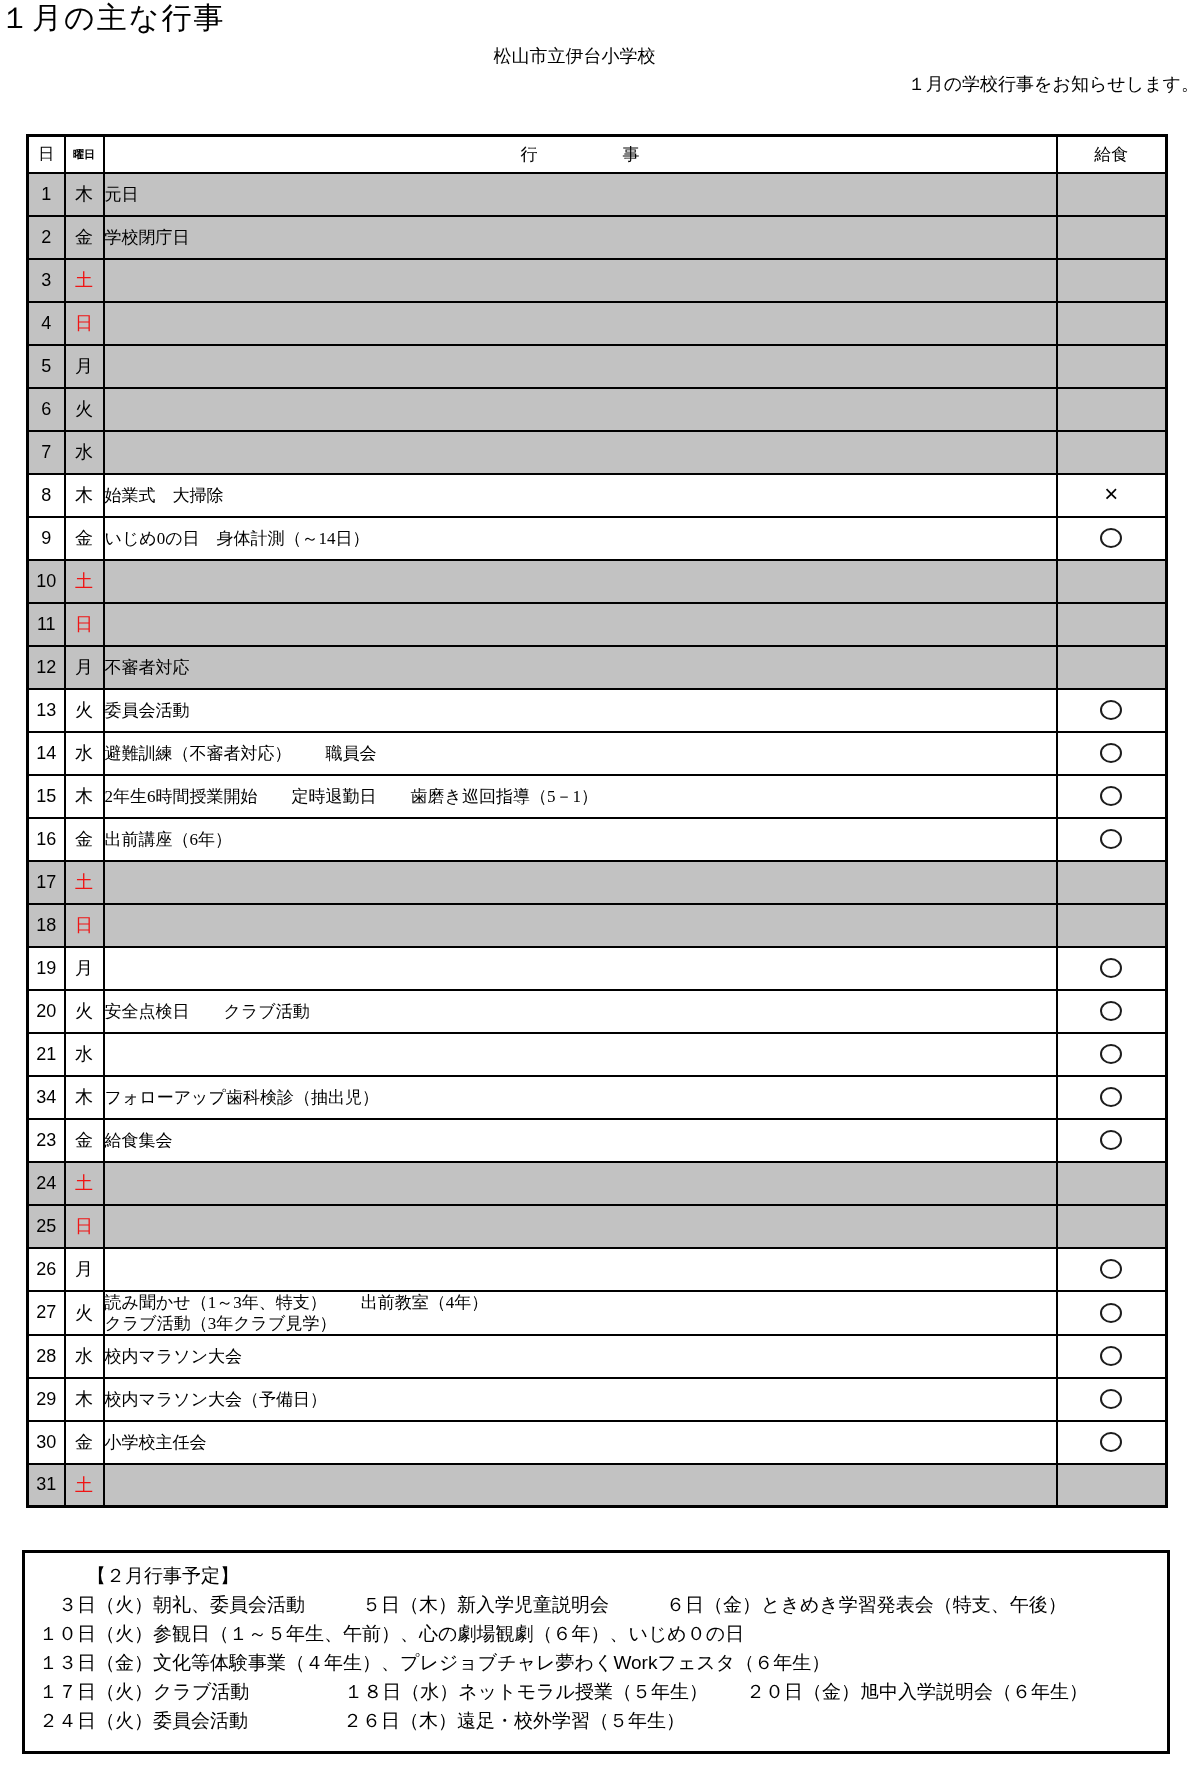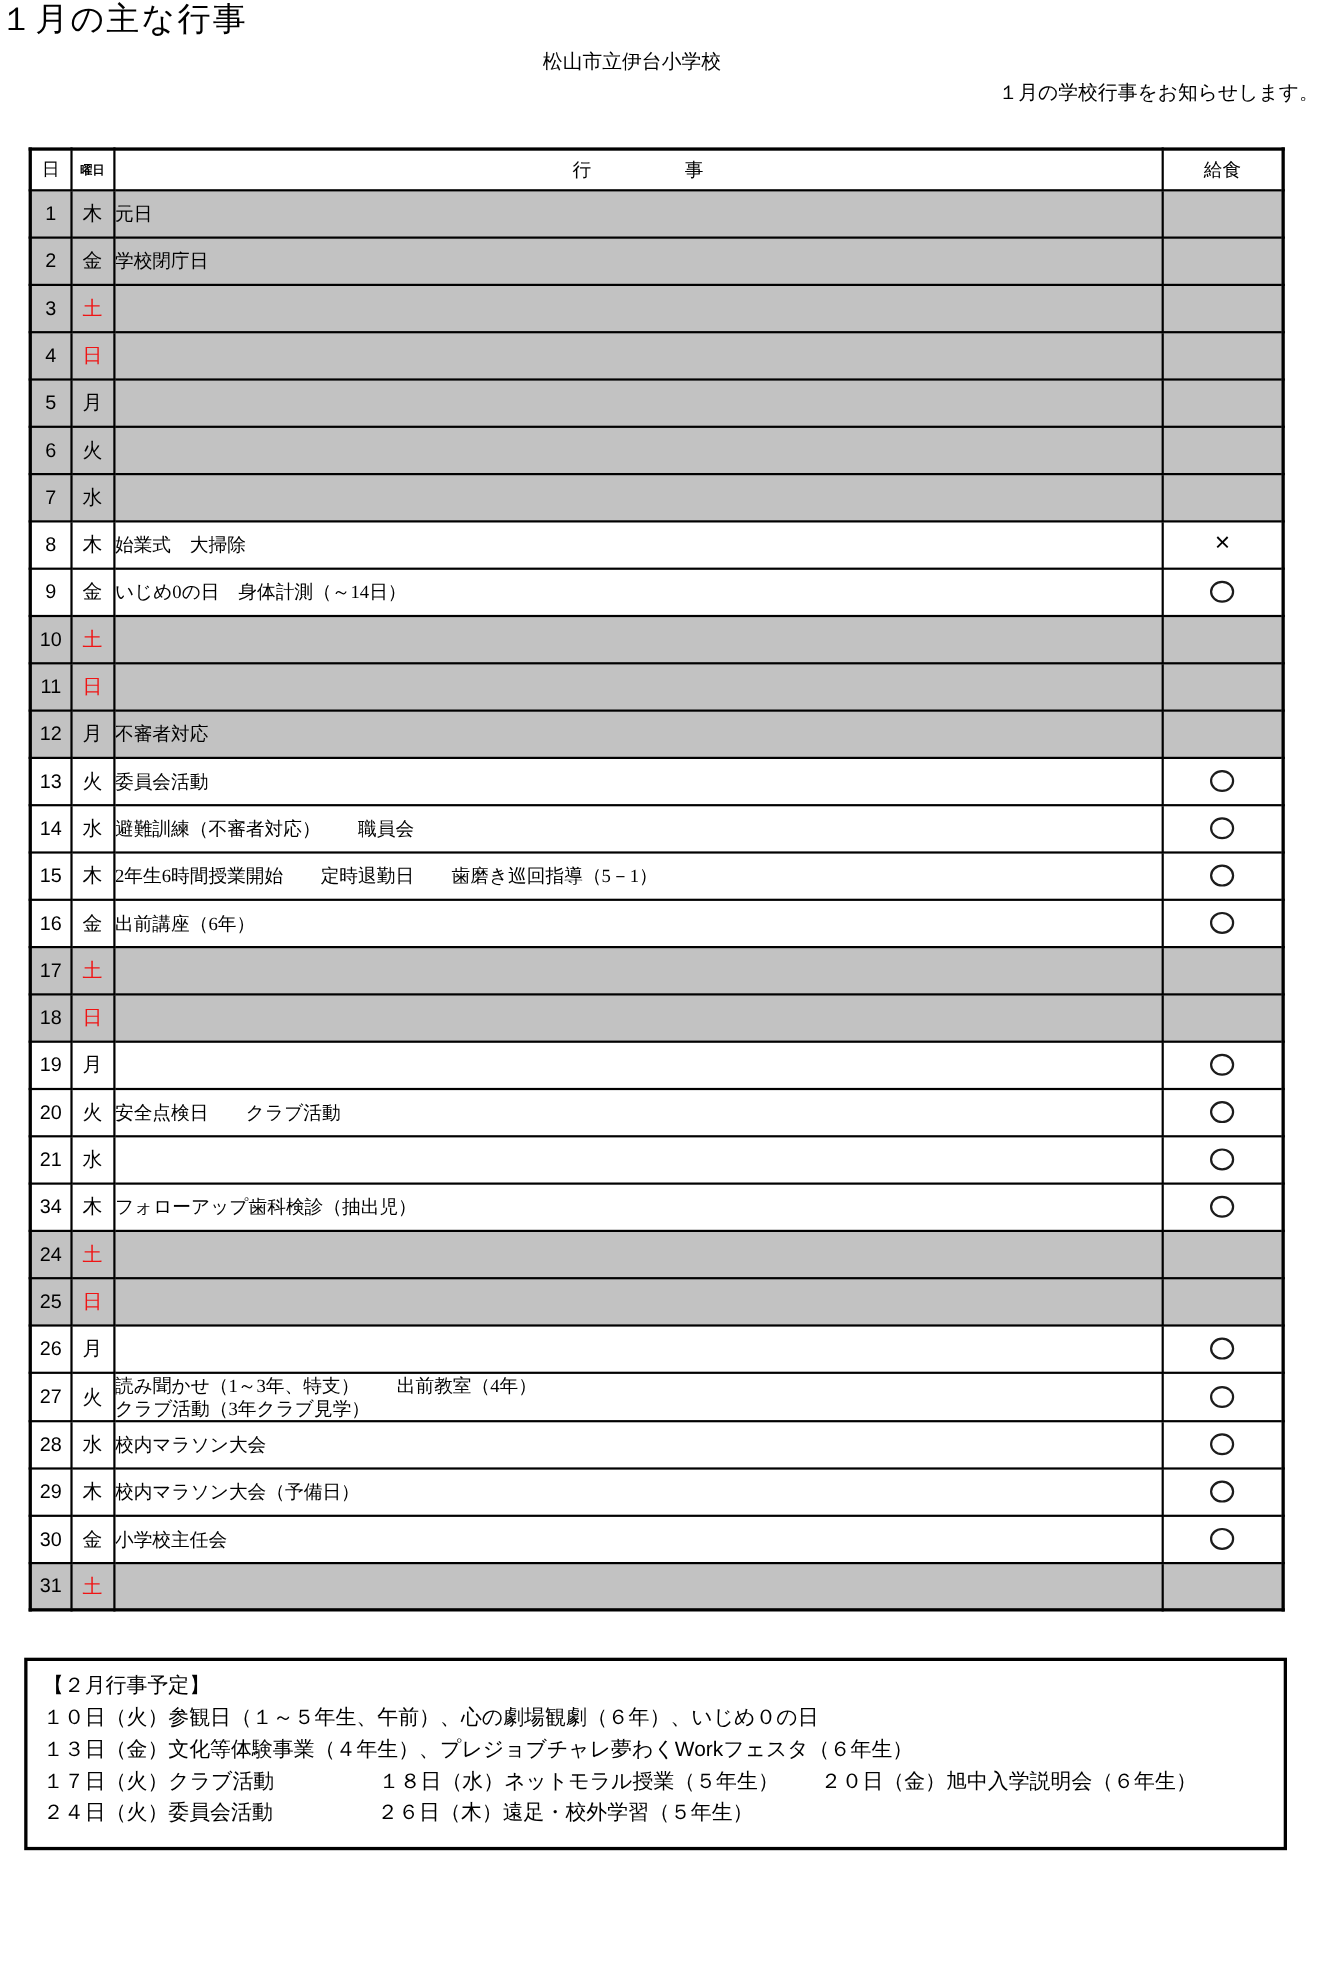--- a/index.html
+++ b/index.html
@@ -69,21 +69,21 @@
     background:transparent;
   }
   .cross-mark { font-size:24px; line-height:20px; }
   .february-box {
     margin:42px 0 0 22px;
     width:1114px;
     border:3px solid #000;
     padding:8px 14px 16px 14px;
     font-size:19px;
   }
-  .feb-title { line-height:29px; white-space:pre; }
+  .feb-title { line-height:29px; white-space:pre;margin-left:48px; }
   .feb-line { line-height:29px; white-space:pre; }
 </style>
 </head>
 <body>
 
 <div class="page-title">１月の主な行事</div>
 <div class="school-name">松山市立伊台小学校</div>
 <div class="intro-text">１月の学校行事をお知らせします。</div>
 
 <table class="calendar">
@@ -249,20 +249,28 @@
     <td class="lunch-cell"><span class="circle-mark"></span></td>
   </tr>
       <tr class="cal-row">
     <td class="day-cell">34</td>
     <td class="weekday-cell">木</td>
     <td class="events-cell">
           <div class="event-line">フォローアップ歯科検診（抽出児）</div>
         </td>
     <td class="lunch-cell"><span class="circle-mark"></span></td>
   </tr>
+      <tr class="cal-row">
+    <td class="day-cell">23</td>
+    <td class="weekday-cell">金</td>
+    <td class="events-cell">
+          <div class="event-line">給食集会</div>
+        </td>
+    <td class="lunch-cell"><span class="circle-mark"></span></td>
+  </tr>
       <tr class="cal-row shaded">
     <td class="day-cell">24</td>
     <td class="weekday-cell red">土</td>
     <td class="events-cell"></td>
     <td class="lunch-cell"></td>
   </tr>
       <tr class="cal-row shaded">
     <td class="day-cell">25</td>
     <td class="weekday-cell red">日</td>
     <td class="events-cell"></td>
@@ -312,18 +320,19 @@
     <td class="weekday-cell red">土</td>
     <td class="events-cell"></td>
     <td class="lunch-cell"></td>
   </tr>
     </tbody>
 </table>
 
 <div class="february-box">
   <div class="feb-title">【２月行事予定】</div>
   <div>
+      <div class="feb-line">　３日（火）朝礼、委員会活動　　　５日（木）新入学児童説明会　　　６日（金）ときめき学習発表会（特支、午後）</div>
       <div class="feb-line">１０日（火）参観日（１～５年生、午前）、心の劇場観劇（６年）、いじめ０の日</div>
       <div class="feb-line">１３日（金）文化等体験事業（４年生）、プレジョブチャレ夢わくWorkフェスタ（６年生）</div>
       <div class="feb-line">１７日（火）クラブ活動　　　　　１８日（水）ネットモラル授業（５年生）　　２０日（金）旭中入学説明会（６年生）</div>
       <div class="feb-line">２４日（火）委員会活動　　　　　２６日（木）遠足・校外学習（５年生）</div>
     </div>
 </div>
 
 </body></html>

